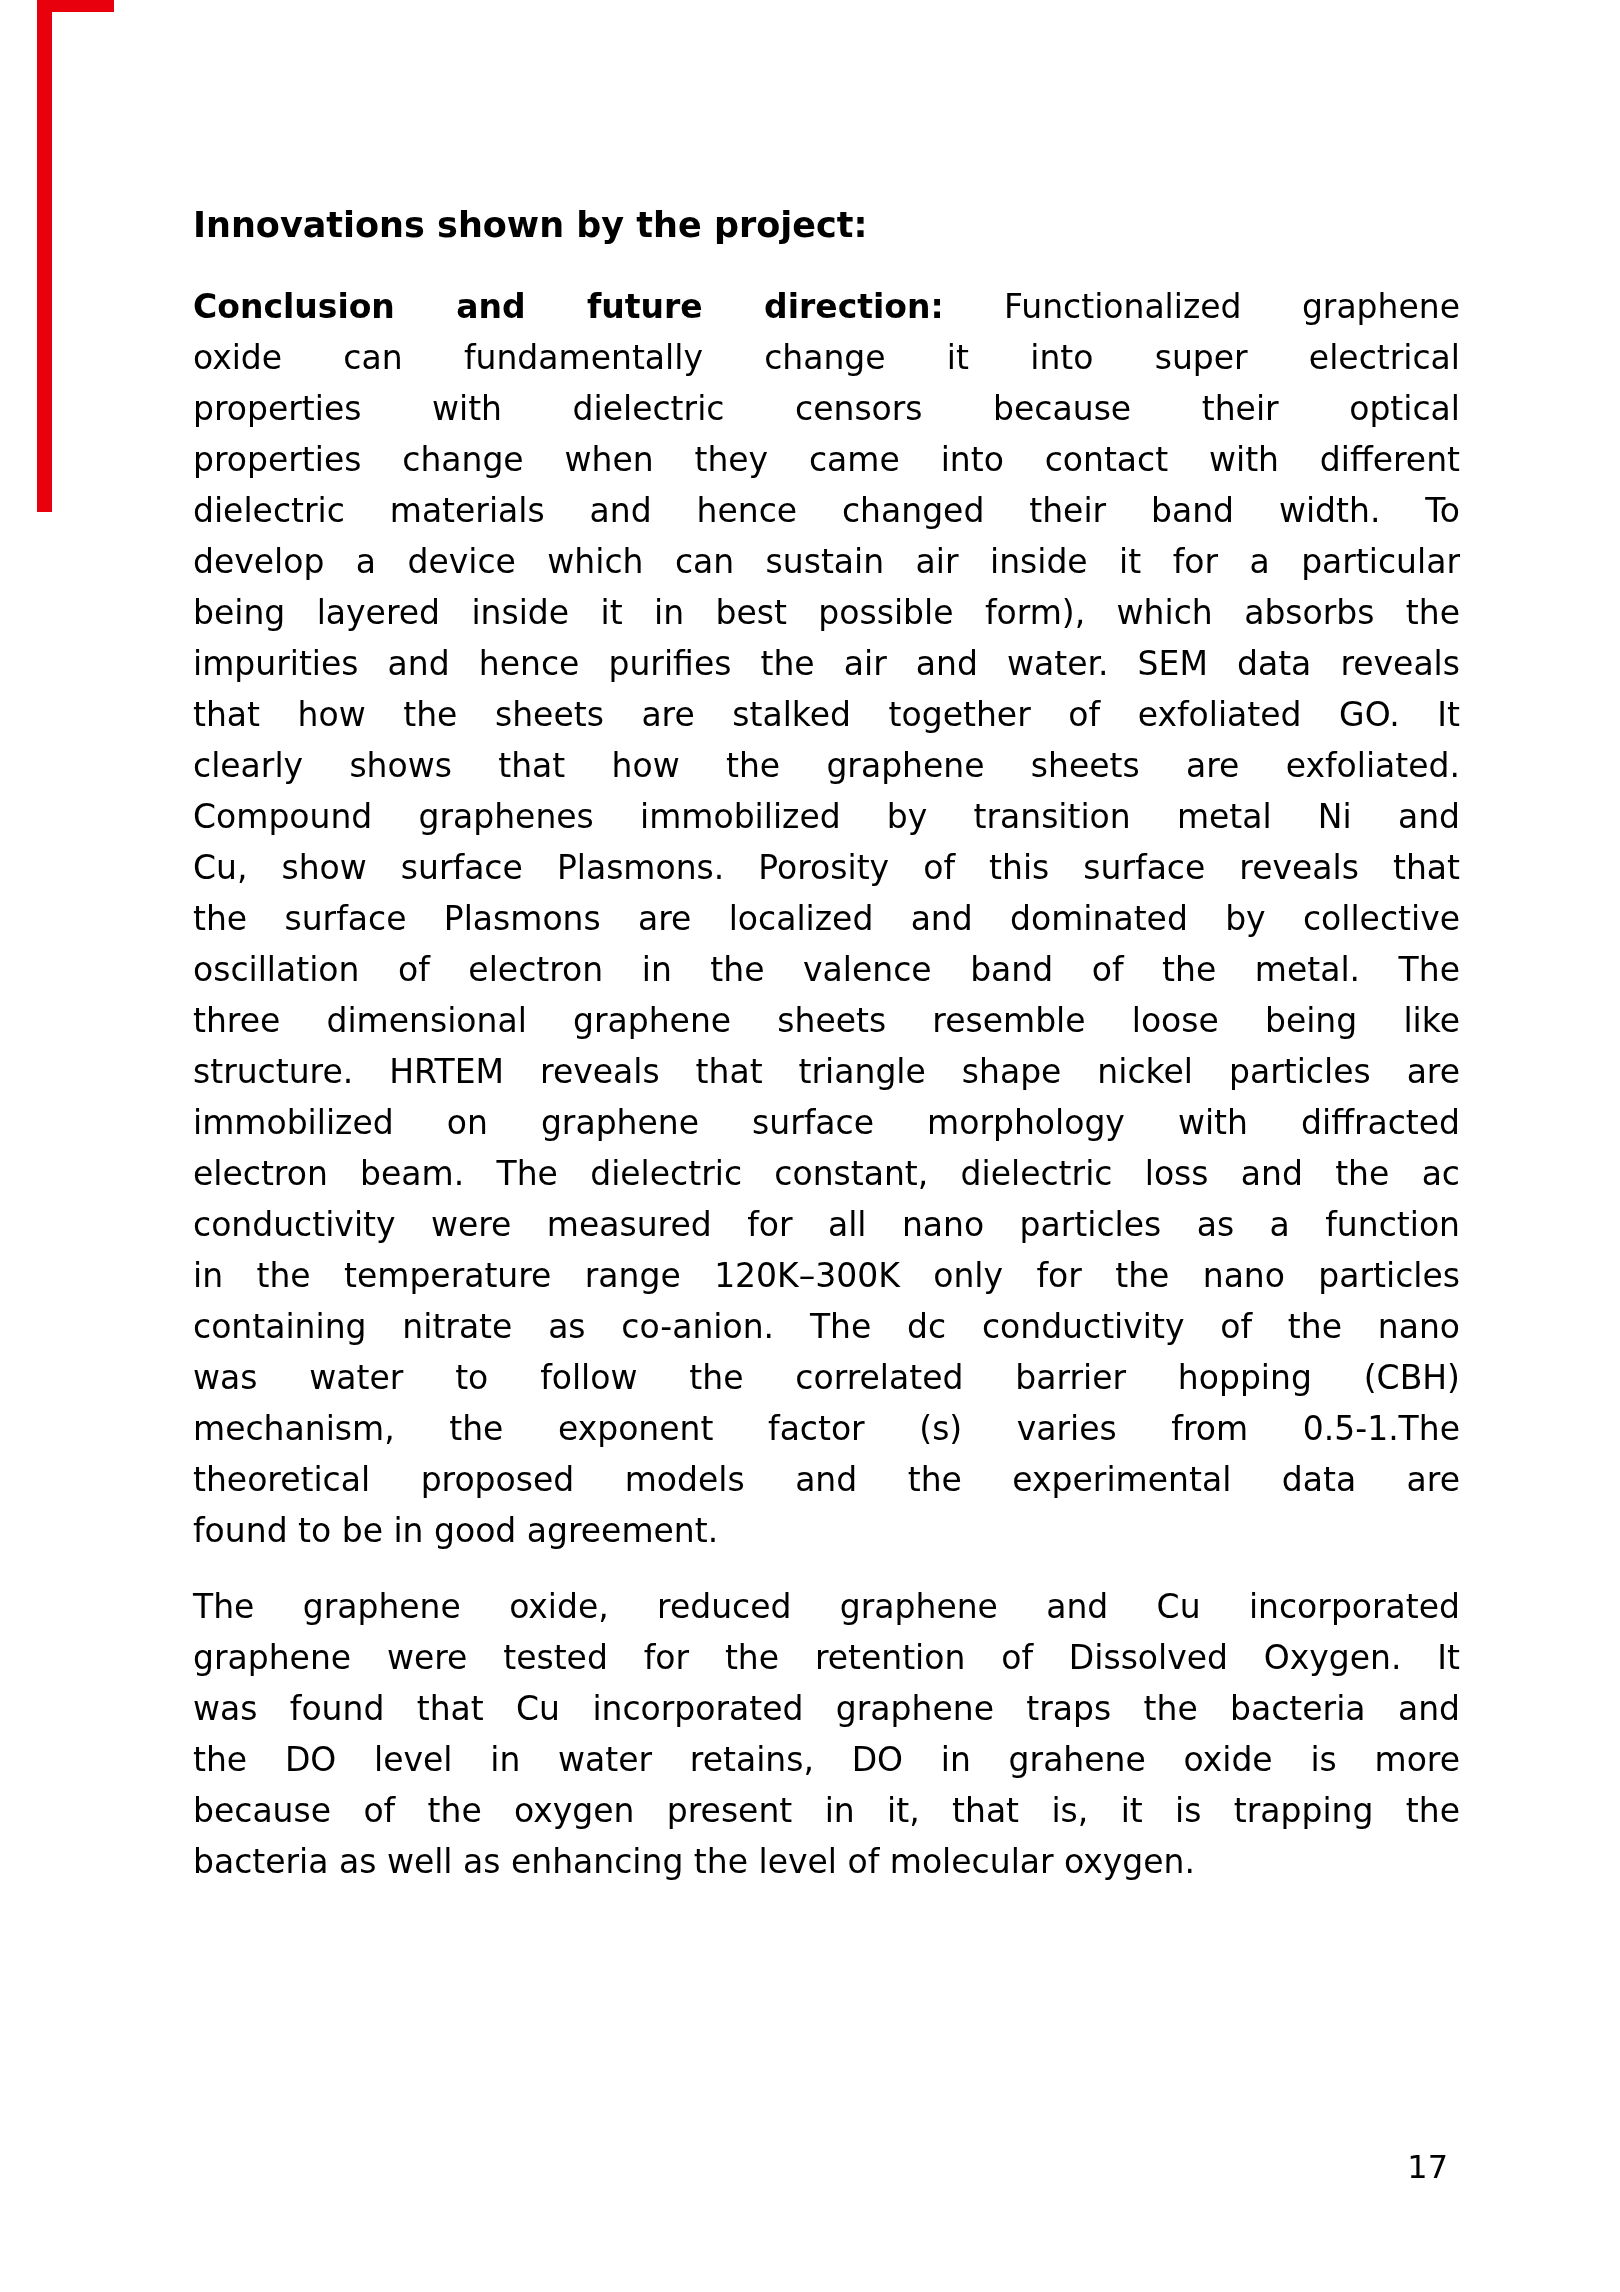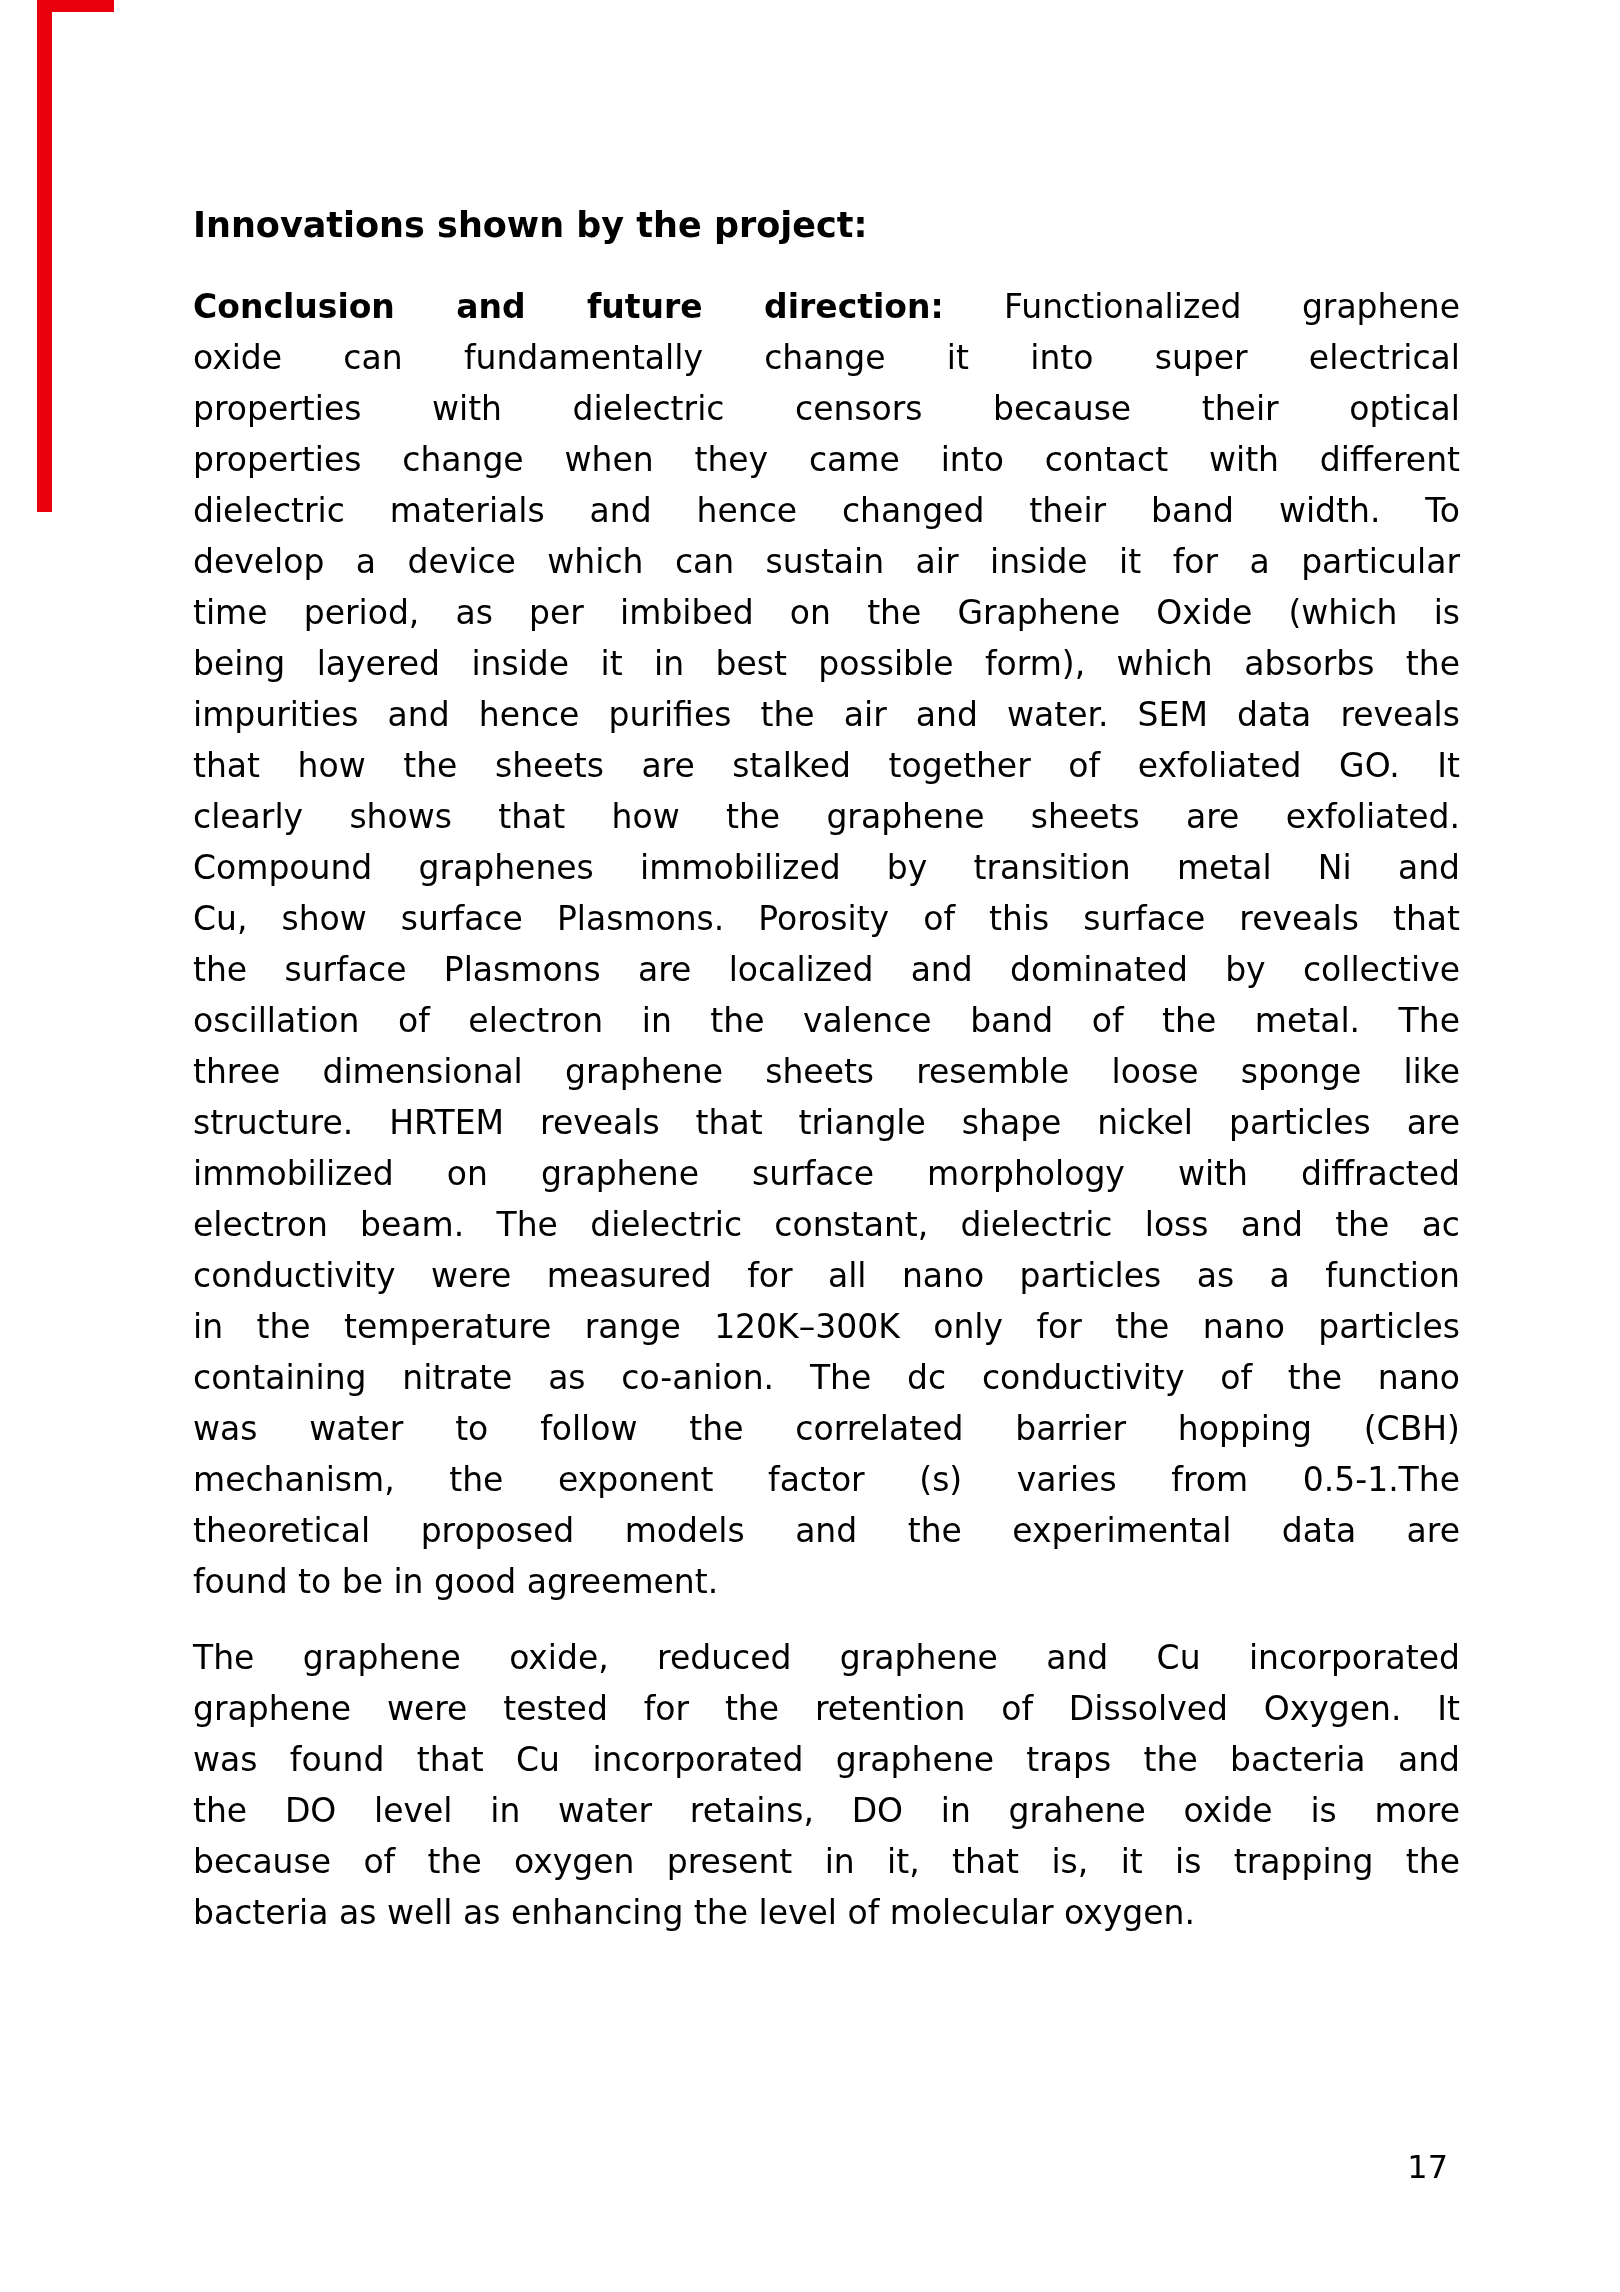--- a/index.html
+++ b/index.html
@@ -70,30 +70,29 @@
     <h1 class="heading">Innovations shown by the project:</h1>
 
     <div class="para">
       <div class="line"><span class="lead-bold">Conclusion and future direction:</span><span> Functionalized graphene</span></div>
       <div class="lines">
           <div class="line">oxide can fundamentally change it into super electrical</div>
           <div class="line">properties with dielectric censors because their optical</div>
           <div class="line">properties change when they came into contact with different</div>
           <div class="line">dielectric materials and hence changed their band width. To</div>
           <div class="line">develop a device which can sustain air inside it for a particular</div>
-          <div class="line">time period, as per imbibed on the Graphene Oxide (which is</div>
           <div class="line">being layered inside it in best possible form), which absorbs the</div>
           <div class="line">impurities and hence purifies the air and water. SEM data reveals</div>
           <div class="line">that how the sheets are stalked together of exfoliated GO. It</div>
           <div class="line">clearly shows that how the graphene sheets are exfoliated.</div>
           <div class="line">Compound graphenes immobilized by transition metal Ni and</div>
           <div class="line">Cu, show surface Plasmons. Porosity of this surface reveals that</div>
           <div class="line">the surface Plasmons are localized and dominated by collective</div>
           <div class="line">oscillation of electron in the valence band of the metal. The</div>
-          <div class="line">three dimensional graphene sheets resemble loose sponge like</div>
+          <div class="line">three dimensional graphene sheets resemble loose being like</div>
           <div class="line">structure. HRTEM reveals that triangle shape nickel particles are</div>
           <div class="line">immobilized on graphene surface morphology with diffracted</div>
           <div class="line">electron beam. The dielectric constant, dielectric loss and the ac</div>
           <div class="line">conductivity were measured for all nano particles as a function</div>
           <div class="line">in the temperature range 120K–300K only for the nano particles</div>
           <div class="line">containing nitrate as co-anion. The dc conductivity of the nano</div>
           <div class="line">was water to follow the correlated barrier hopping (CBH)</div>
           <div class="line">mechanism, the exponent factor (s) varies from 0.5-1.The</div>
           <div class="line">theoretical proposed models and the experimental data are</div>
           <div class="line">found to be in good agreement.</div>

